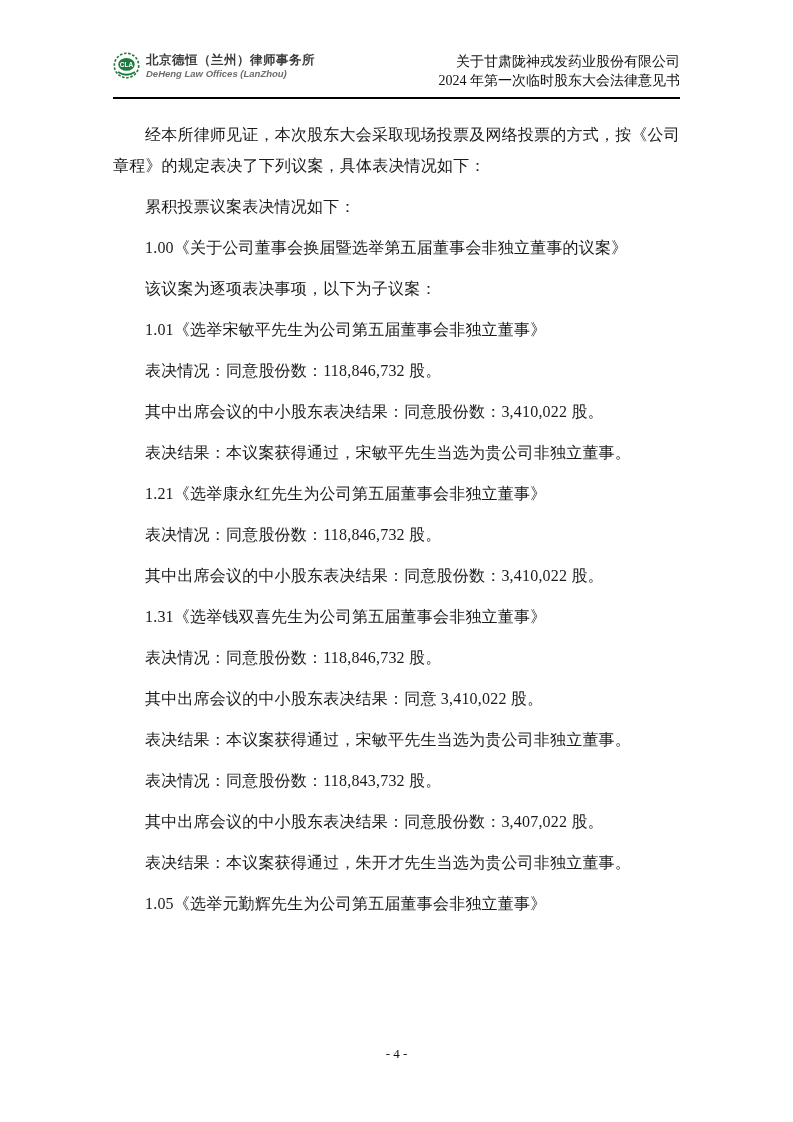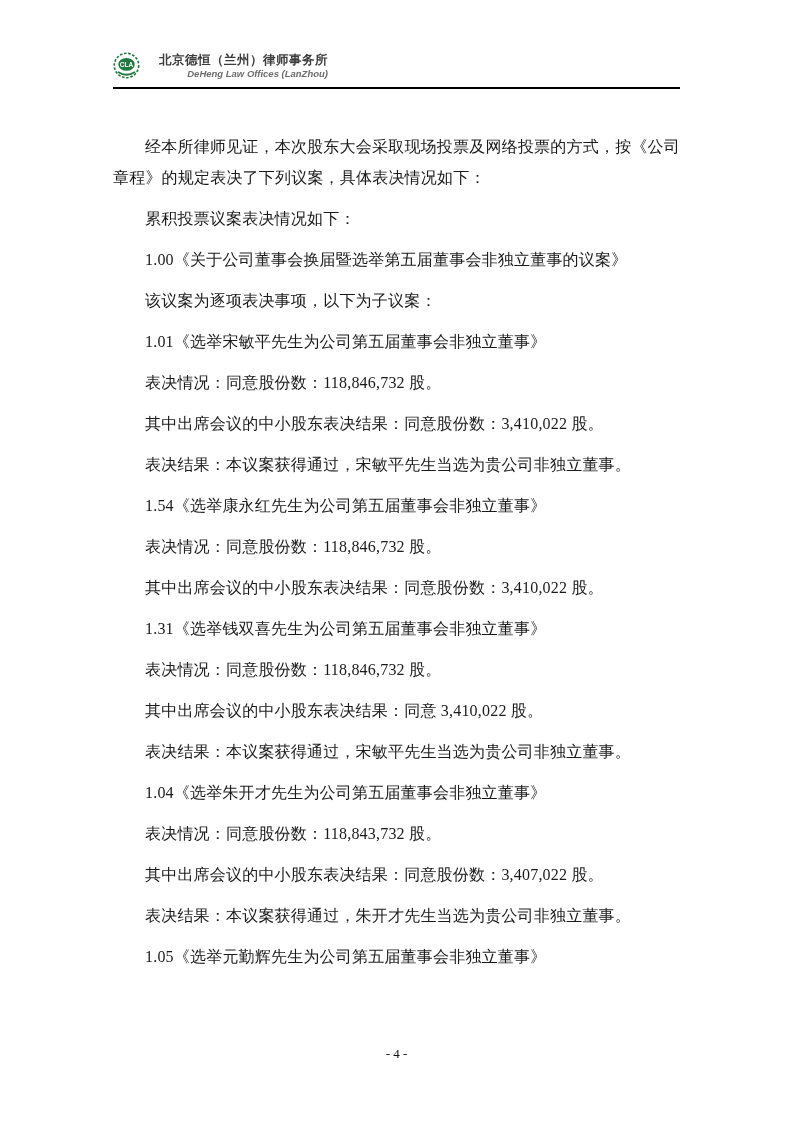--- a/index.html
+++ b/index.html
@@ -22,23 +22,22 @@
     right: 113px;
     display: flex;
     justify-content: space-between;
     align-items: flex-end;
     border-bottom: 2px solid #000;
     padding-bottom: 7px;
   }
   .firm {
     display: flex;
     align-items: flex-start;
-    gap: 19px;
+    gap: 6px;
     align-self: flex-start;
-    text-align: right;
   }
   .firm-logo { width: 27px; height: 27px; flex: 0 0 auto; }
   .firm-names { font-family: "Liberation Sans", "DejaVu Sans", sans-serif; }
   .firm-cn {
     font-size: 12.5px;
     font-weight: bold;
     color: #3c3c3c;
     letter-spacing: 0.5px;
     line-height: 16px;
   }
@@ -54,21 +53,21 @@
     font-size: 14px;
     line-height: 19px;
     color: #111;
   }
   
   .content {
     position: absolute;
     top: 99px;
     left: 113px;
     right: 113px;
-    padding-top: 32px;
+    padding-top: 20px;
   }
   .content p {
     font-size: 16px;
     line-height: 31px;
     margin-bottom: 10px;
     text-indent: 32px;
     text-align: justify;
     letter-spacing: 0.2px;
   }
   
@@ -95,39 +94,42 @@
           <ellipse cx="13.5" cy="12.4" rx="8.2" ry="6.4" fill="#1f7a3d"></ellipse>
           <text x="13.5" y="15" font-family="Liberation Sans, sans-serif" font-size="6.5" font-weight="bold" fill="#ffffff" text-anchor="middle">CLA</text>
           <path d="M5 20 Q13.5 25.5 22 20" fill="none" stroke="#1f7a3d" stroke-width="1.8"></path>
         </svg>
       </span>
       <div class="firm-names">
         <div class="firm-cn">北京德恒（兰州）律师事务所</div>
         <div class="firm-en">DeHeng Law Offices (LanZhou)</div>
       </div>
     </div>
+    <div class="doc-title">
+      <div>关于甘肃陇神戎发药业股份有限公司</div>
+      <div>2024 年第一次临时股东大会法律意见书</div>
+    </div>
   </div>
 
   <div class="content">
     <p>经本所律师见证，本次股东大会采取现场投票及网络投票的方式，按《公司章程》的规定表决了下列议案，具体表决情况如下：</p>
     <p>累积投票议案表决情况如下：</p>
     <p>1.00《关于公司董事会换届暨选举第五届董事会非独立董事的议案》</p>
     <p>该议案为逐项表决事项，以下为子议案：</p>
     <p>1.01《选举宋敏平先生为公司第五届董事会非独立董事》</p>
     <p>表决情况：同意股份数：118,846,732 股。</p>
     <p>其中出席会议的中小股东表决结果：同意股份数：3,410,022 股。</p>
     <p>表决结果：本议案获得通过，宋敏平先生当选为贵公司非独立董事。</p>
-    <p>1.54《选举康永红先生为公司第五届董事会非独立董事》</p>
+    <p>1.21《选举康永红先生为公司第五届董事会非独立董事》</p>
     <p>表决情况：同意股份数：118,846,732 股。</p>
     <p>其中出席会议的中小股东表决结果：同意股份数：3,410,022 股。</p>
     <p>1.31《选举钱双喜先生为公司第五届董事会非独立董事》</p>
     <p>表决情况：同意股份数：118,846,732 股。</p>
     <p>其中出席会议的中小股东表决结果：同意 3,410,022 股。</p>
     <p>表决结果：本议案获得通过，宋敏平先生当选为贵公司非独立董事。</p>
-    <p>1.04《选举朱开才先生为公司第五届董事会非独立董事》</p>
     <p>表决情况：同意股份数：118,843,732 股。</p>
     <p>其中出席会议的中小股东表决结果：同意股份数：3,407,022 股。</p>
     <p>表决结果：本议案获得通过，朱开才先生当选为贵公司非独立董事。</p>
     <p>1.05《选举元勤辉先生为公司第五届董事会非独立董事》</p>
   </div>
 
   <div class="footer">
     <span>- 4 -</span>
   </div>
 

